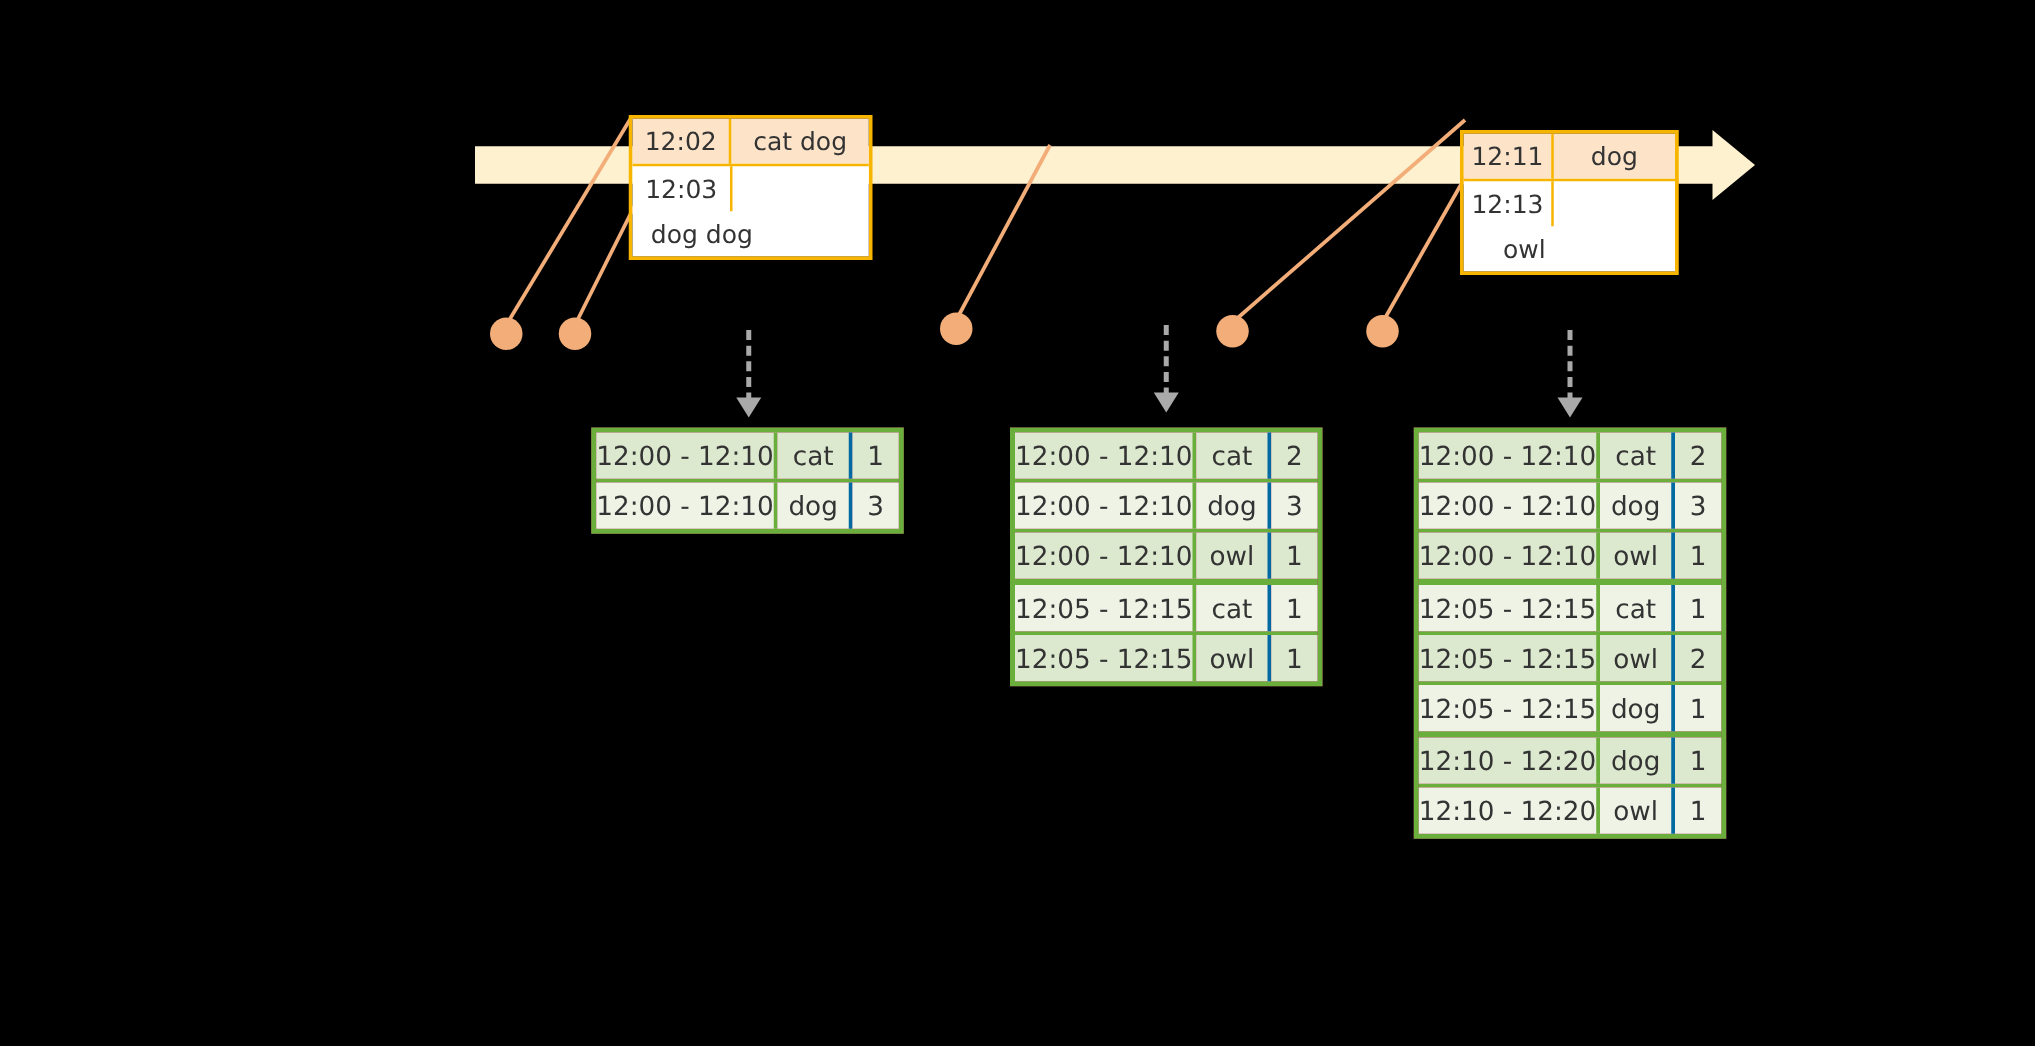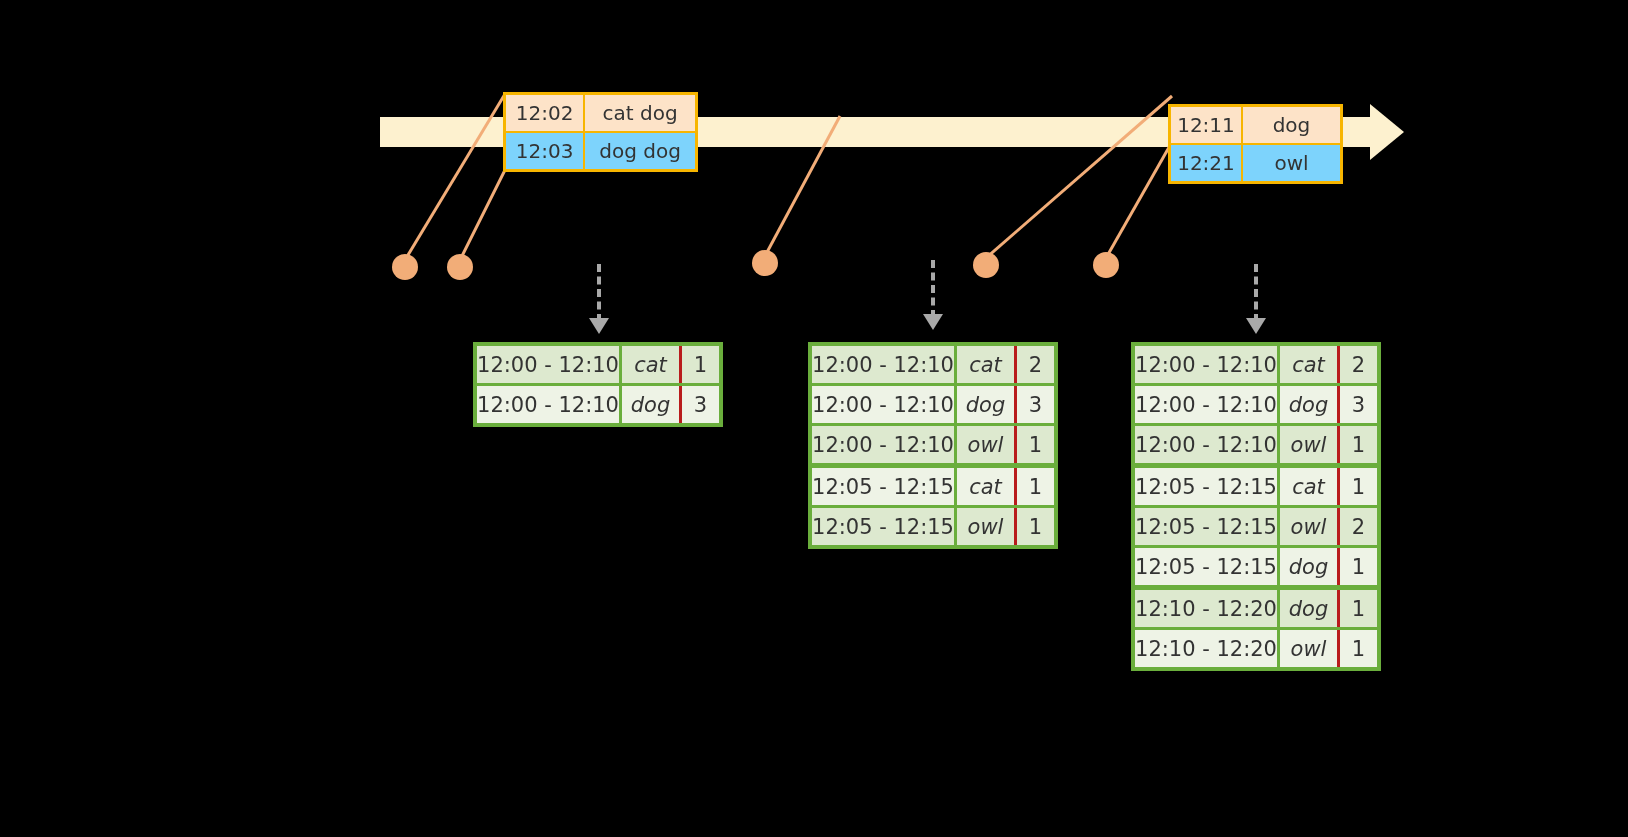--- a/index.html
+++ b/index.html
@@ -36,21 +36,21 @@
     display:flex;align-items:center;justify-content:center;
     font-size:20px;
   }
   .ev-row .w{
     box-sizing:border-box;
     text-align:center;
     display:flex;align-items:center;justify-content:center;
     font-size:20px;
   }
   .shade-a{background:#fde3c8;}
-  .shade-b{background:#7dd3fc;}
+  .shade-b{background:#ffffff;flex-direction:column;}
 
   #ev-a{left:503px;top:60px;width:195px;}
   #ev-a .t{width:80px;height:36px;}
   #ev-a .w{width:111px;height:36px;}
 
   #ev-b{left:836px;top:80px;width:195px;}
   #ev-b .t{width:80px;height:38px;}
   #ev-b .w{width:109px;height:38px;}
 
   #ev-c{left:1168px;top:72px;width:175px;}
@@ -73,21 +73,21 @@
   .rrow{display:flex;box-sizing:border-box;}
   .rrow + .rrow{border-top:3px solid #6aae3c;}
   .rrow.group-end + .rrow{border-top:5px solid #6aae3c;}
   .rrow > div{
     box-sizing:border-box;
     display:flex;align-items:center;justify-content:center;
     font-size:21px;
     height:37px;
   }
   .rrow .win{border-right:3px solid #6aae3c;}
-  .rrow .key{border-right:3px solid #b91c1c;font-style:italic;}
+  .rrow .key{border-right:3px solid #0369a1;}
   .g-a{background:#dde9cf;}
   .g-b{background:#eef3e6;}
 
   #tbl-1{left:473px;top:310px;width:250px;}
   #tbl-1 .win{width:145px;}
   #tbl-1 .key{width:60px;}
   #tbl-1 .cnt{width:37px;}
 
   #tbl-2{left:808px;top:310px;width:250px;}
   #tbl-2 .win{width:145px;}
@@ -144,21 +144,21 @@
     </div>
   </div>
 
 
   <div class="ev-group" id="ev-c">
     <div class="ev-row shade-a">
       <div class="t">12:11</div>
       <div class="w">dog</div>
     </div>
     <div class="ev-row shade-b">
-      <div class="t">12:21</div>
+      <div class="t">12:13</div>
       <div class="w">owl</div>
     </div>
   </div>
 
   <div id="dots-layer">
       <div class="dot" style="left: 392px; top: 222px;"></div>
       <div class="dot" style="left: 447px; top: 222px;"></div>
       <div class="dot" style="left: 752px; top: 218px;"></div>
       <div class="dot" style="left: 973px; top: 220px;"></div>
       <div class="dot" style="left: 1093px; top: 220px;"></div>

